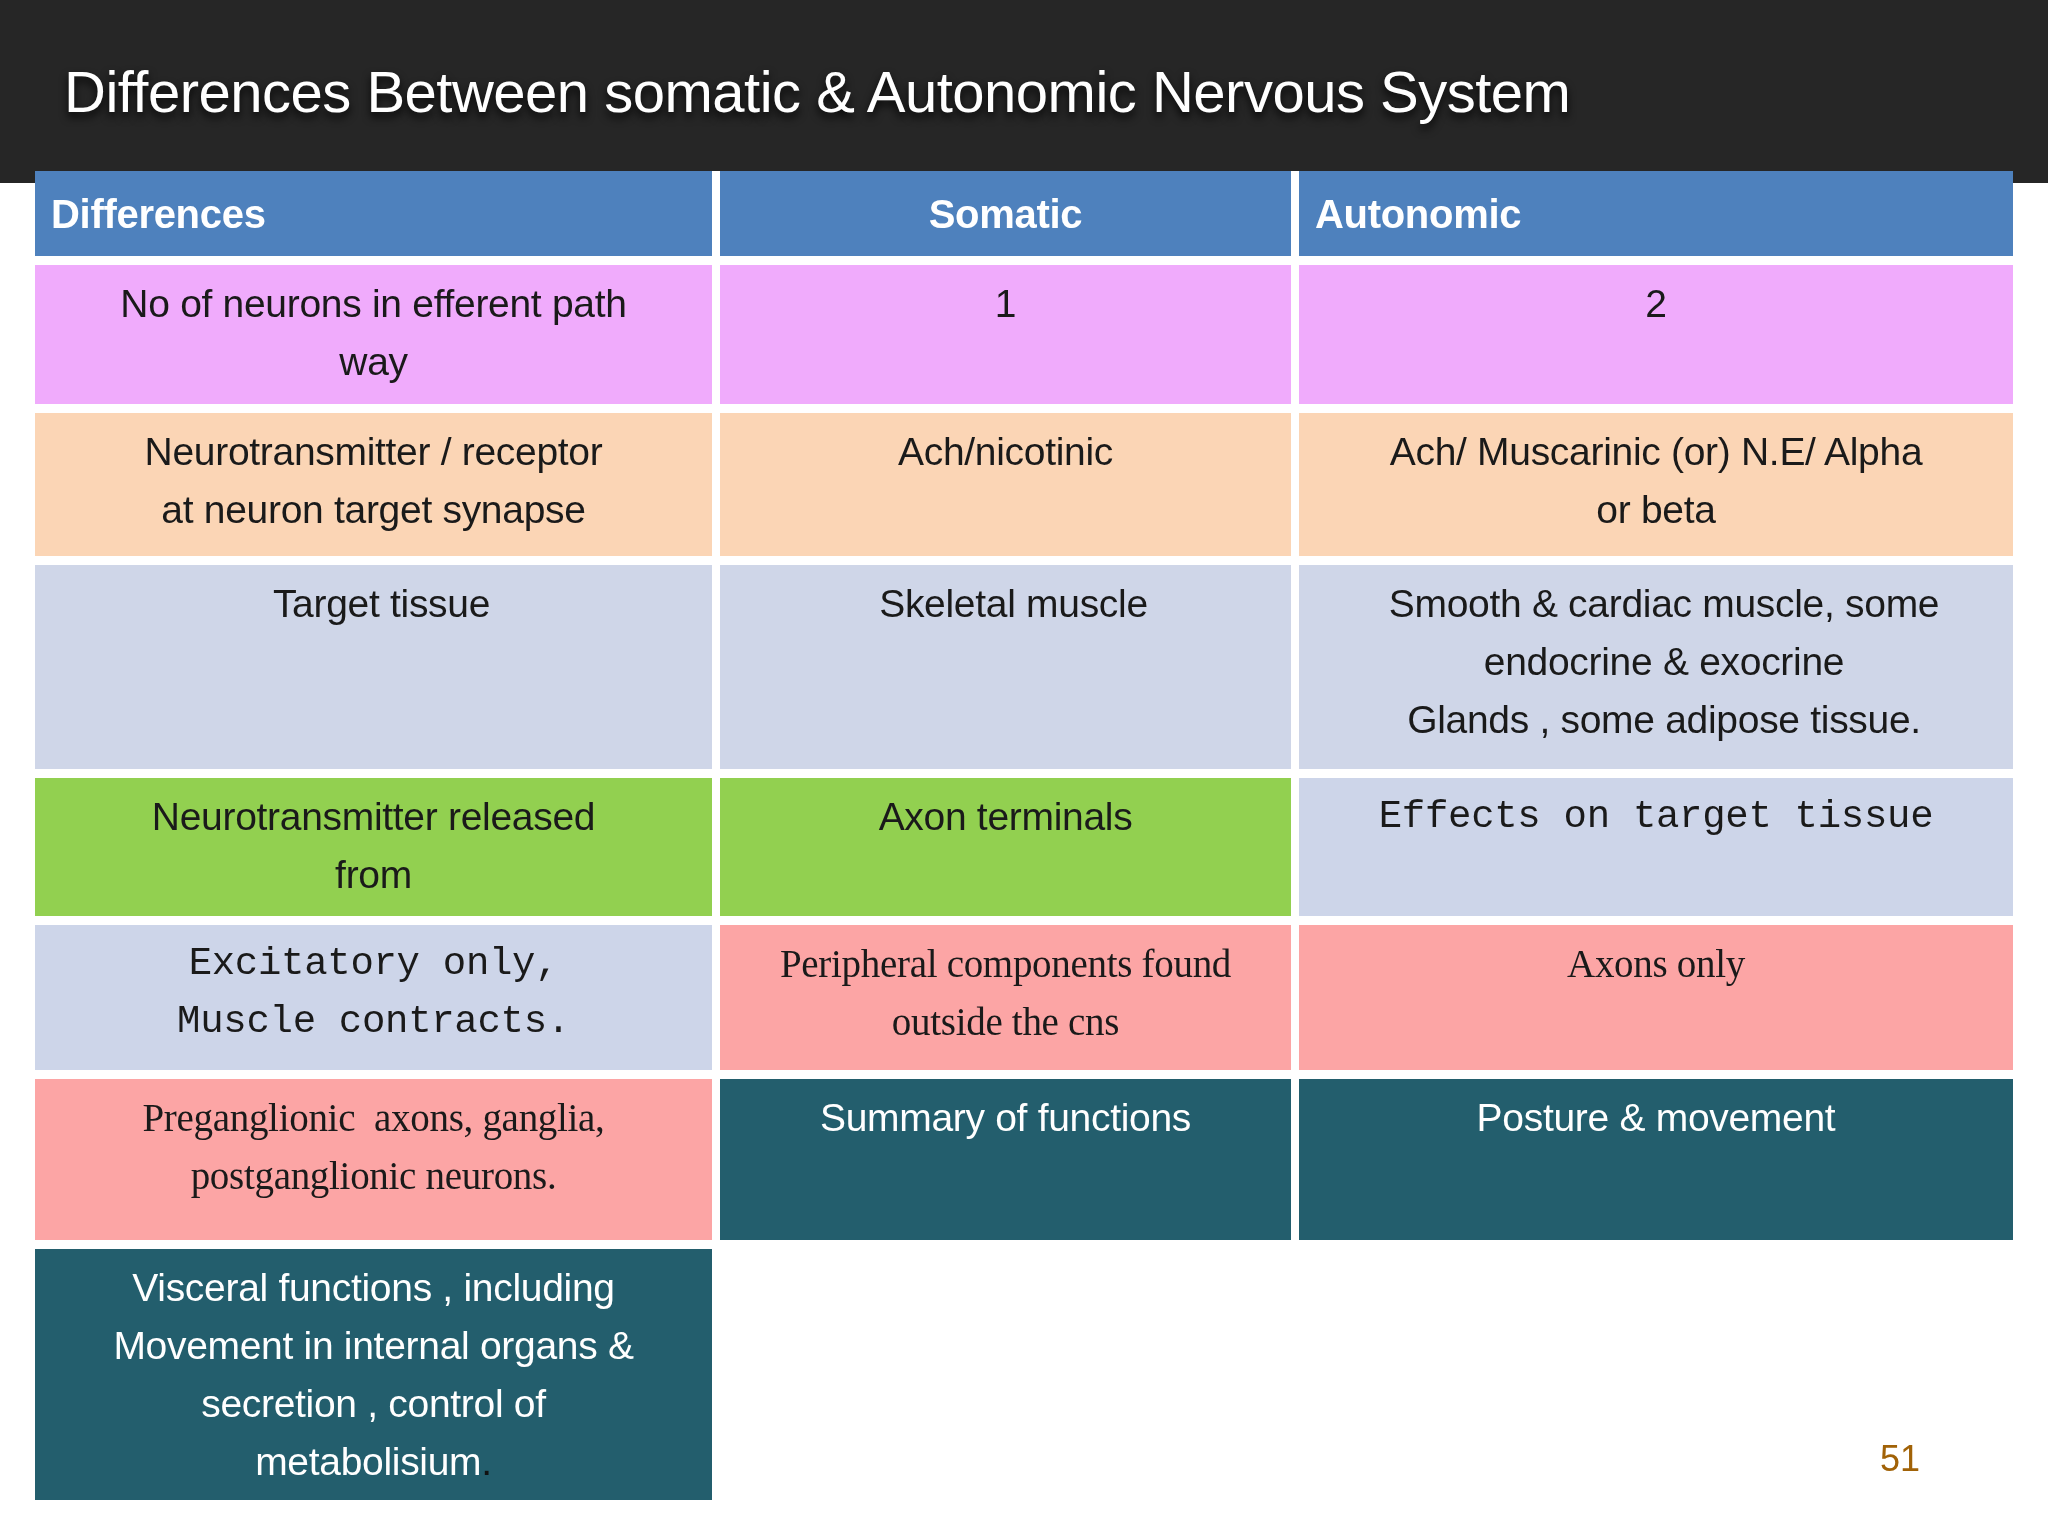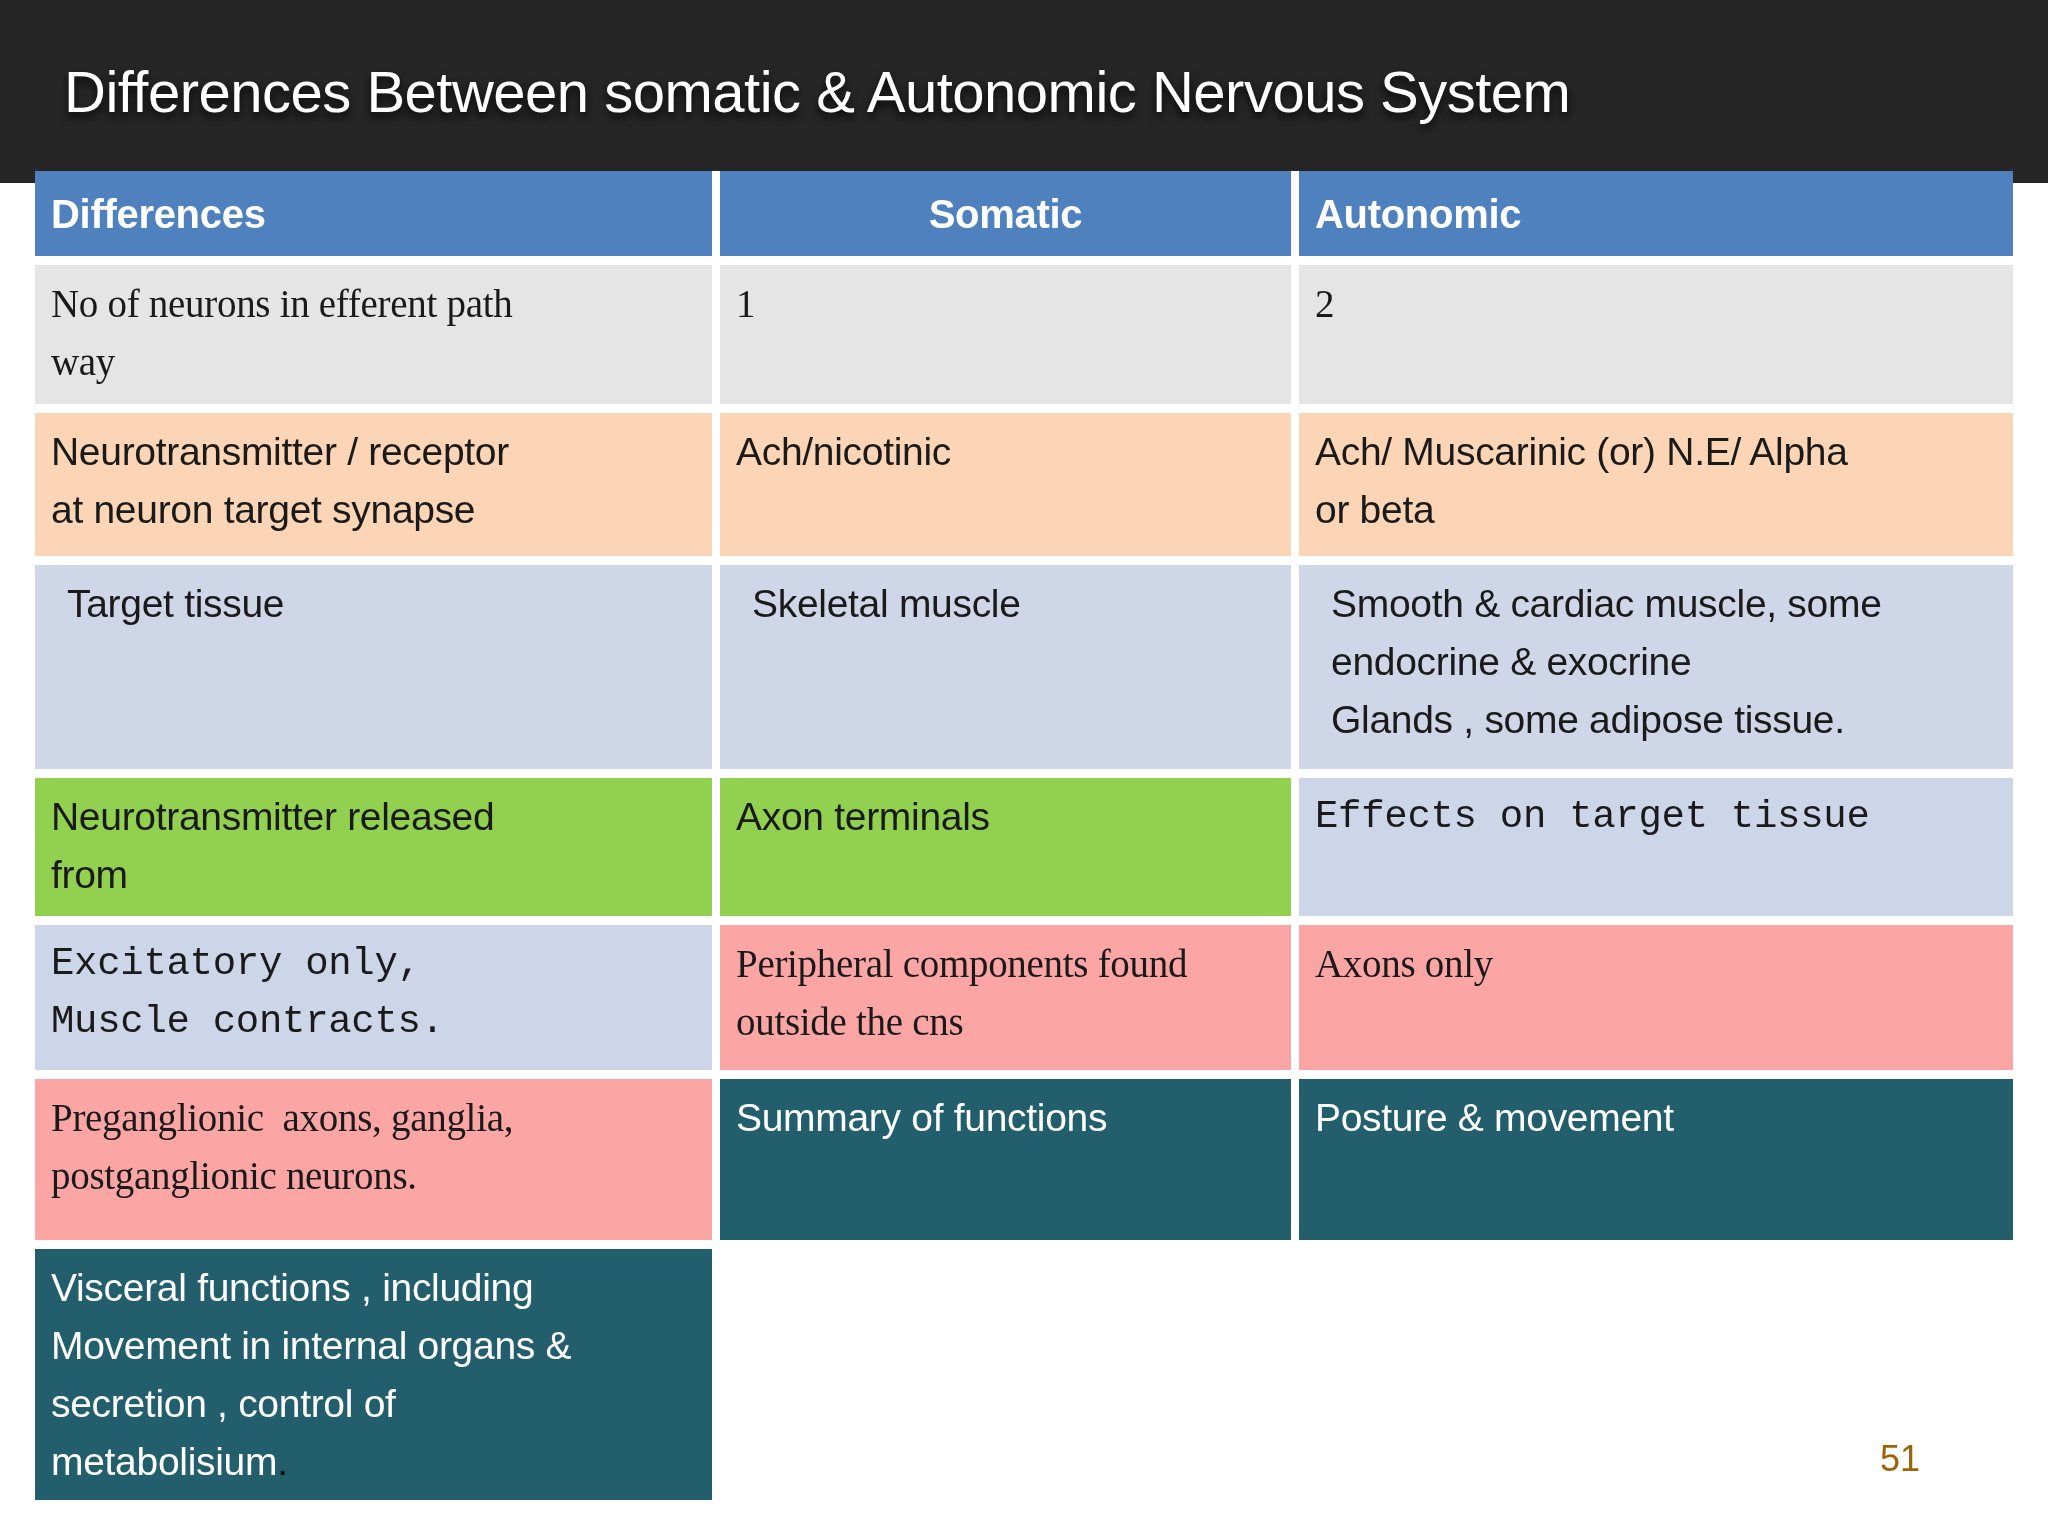--- a/index.html
+++ b/index.html
@@ -18,35 +18,36 @@
   }
 
   
   .cmp-table {
     position: absolute; top: 171px; left: 35px; width: 1978px;
     display: grid;
     grid-template-columns: 677px 571px 714px;
     grid-template-rows: 85px 139px 143px 204px 138px 145px 161px 251px;
     row-gap: 9px; column-gap: 8px;
     background: #ffffff;
+    text-align: center;
   }
   .cell {
     padding: 10px 16px;
     font-size: 39px; line-height: 58px; letter-spacing: -0.3px;
     overflow: hidden;
   }
   .cell span { white-space: pre-wrap; }
 
   .hdr {
     background: #4e81bd; color: #ffffff; font-weight: bold; font-size: 40px;
     display: flex; align-items: center;
   }
   .hdr.center { justify-content: center; }
 
-  .bg-green   { background: #e5e5e5; font-family: Liberation Serif, serif; }
+  .bg-green   { background: #f0abfc; }
   .bg-peach   { background: #fbd5b5; }
   .bg-blue    { background: #cfd6e8; padding-left: 32px; }
   .bg-bgreen  { background: #92d050; }
   .bg-lav     { background: #cdd5e9; font-family: Liberation Mono, monospace; }
   .bg-light   { background: #fca5a5; font-family: Liberation Serif, serif; }
   .bg-teal    { background: #235e6d; color: #ffffff; }
 
   .end-dot { color: #111111; }
 
   .page-number {

